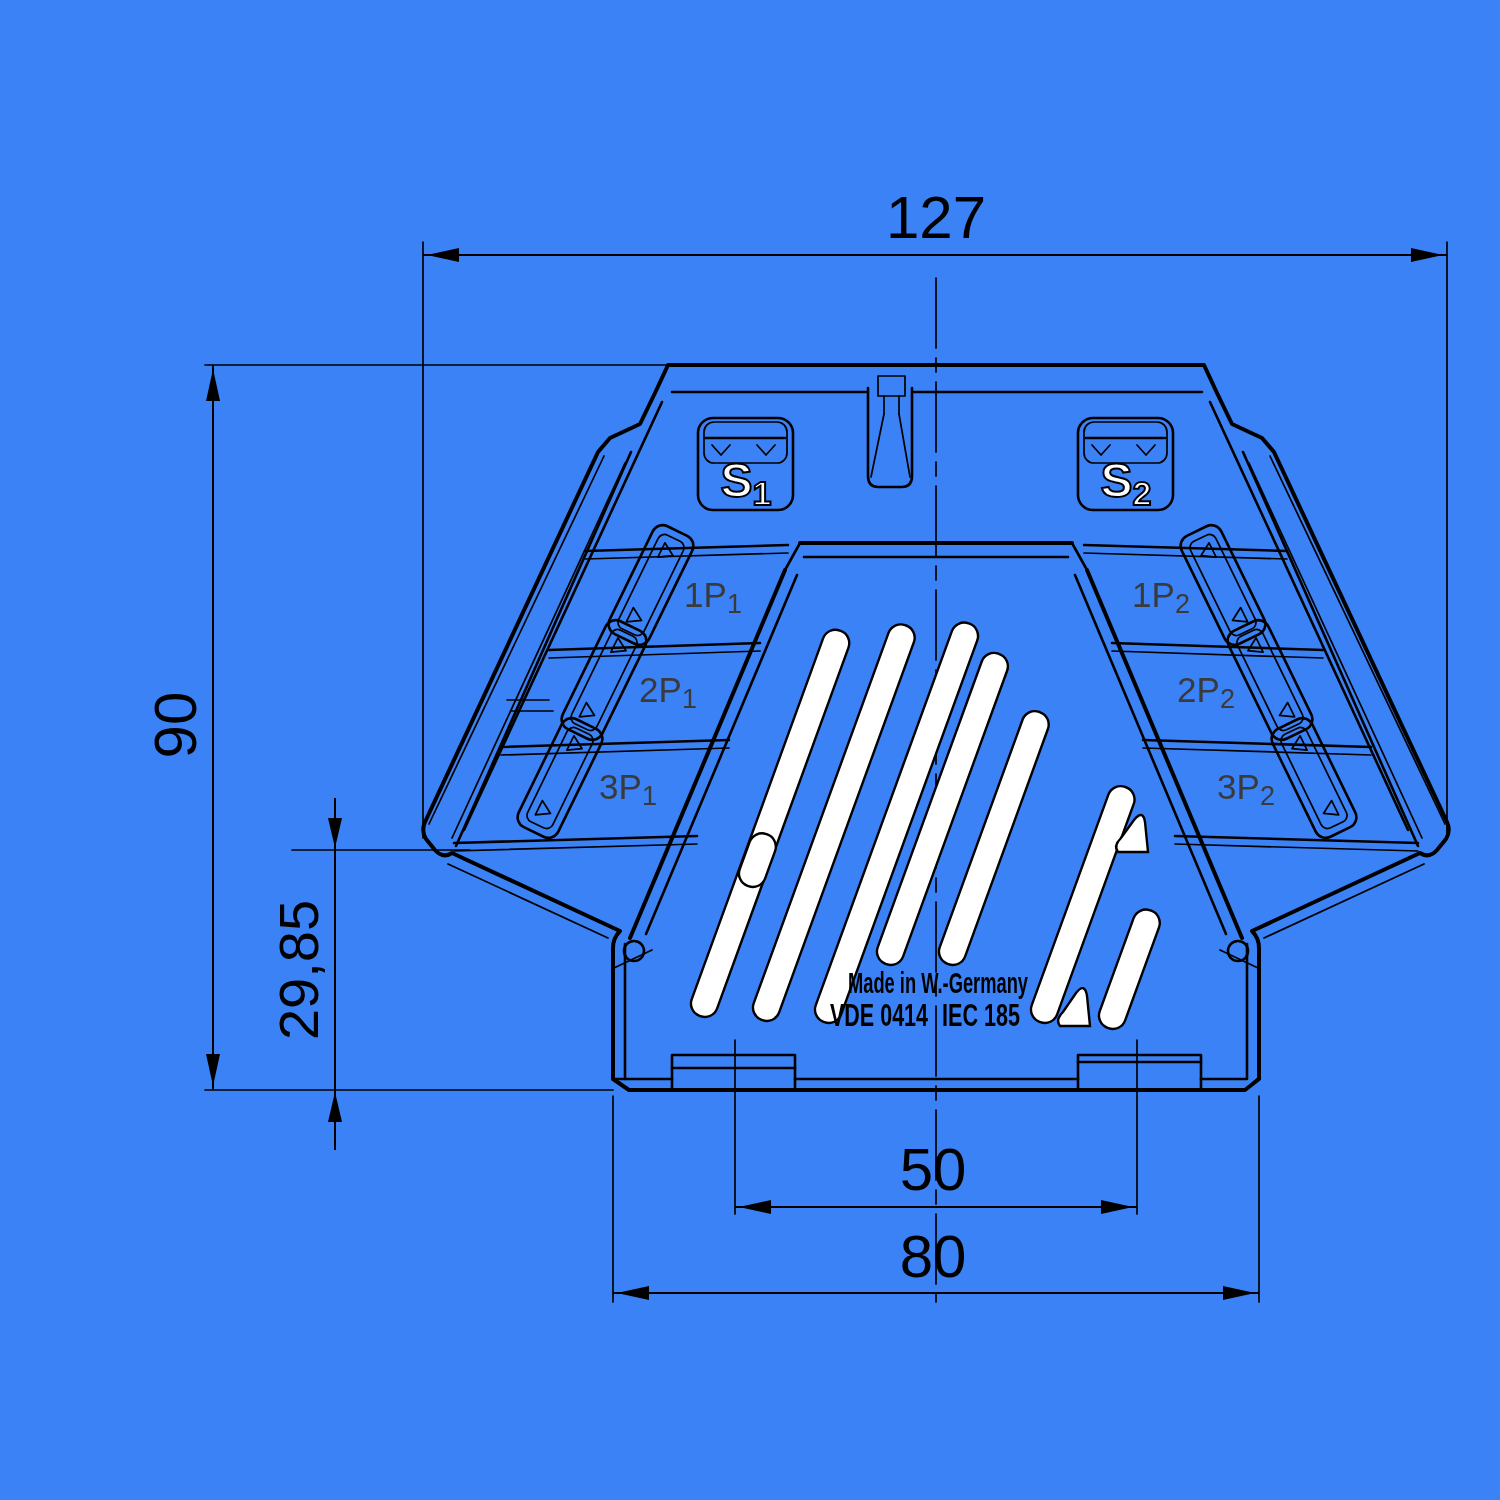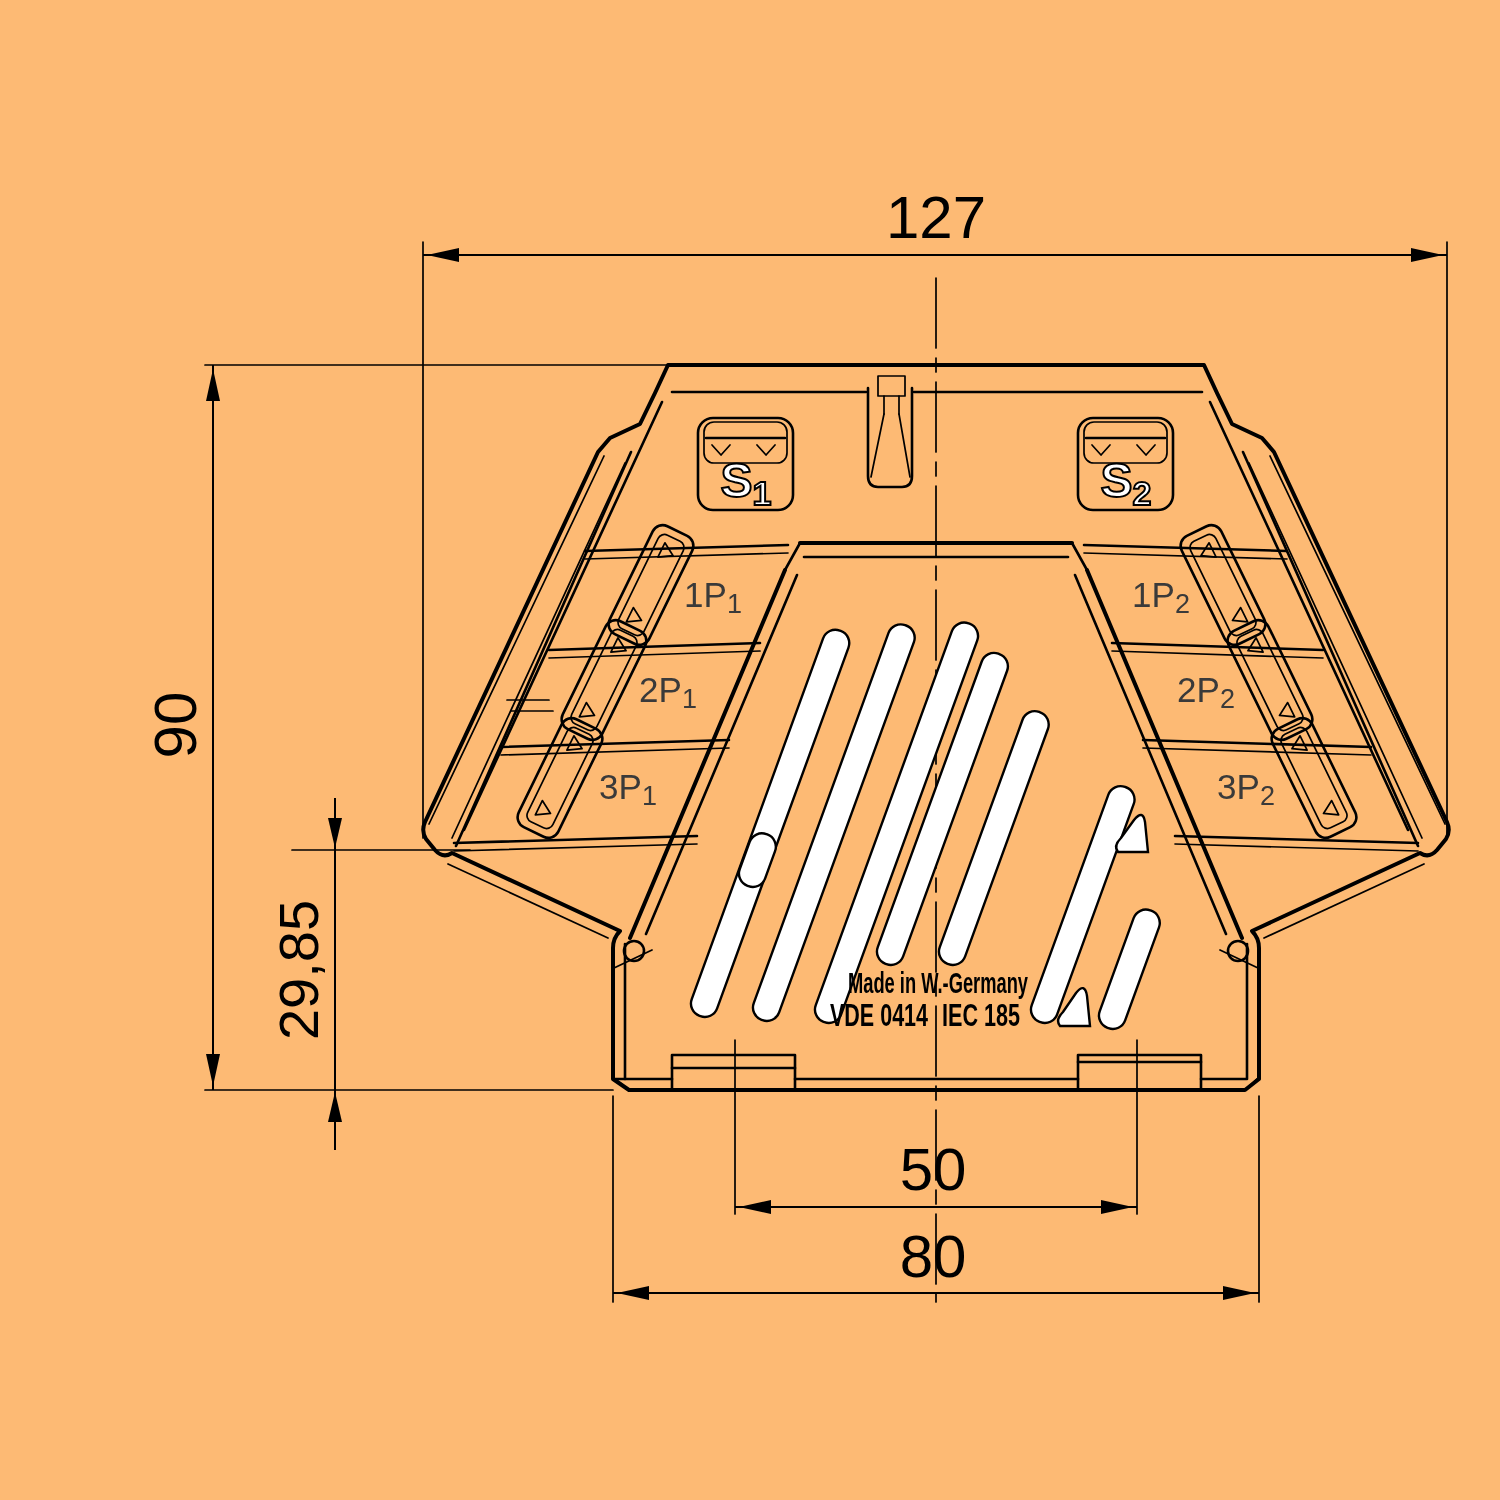--- a/index.html
+++ b/index.html
@@ -1,16 +1,16 @@
 <!DOCTYPE html>
 <html><head>
 <meta charset="utf-8">
 <style>
   html,body{margin:0;padding:0;background:#ffffff;}
-  .stage{width:1500px;height:1500px;position:relative;background:#fdba74;overflow:hidden;}
+  .stage{width:1500px;height:1500px;position:relative;background:#3b82f6;overflow:hidden;}
   svg{display:block;}
   
   .ol{fill:none;stroke:#000;stroke-width:4;stroke-linejoin:round;stroke-linecap:round;}
   .mid{fill:none;stroke:#000;stroke-width:2.6;stroke-linejoin:round;stroke-linecap:round;}
   .thin{fill:none;stroke:#000;stroke-width:1.7;stroke-linejoin:round;stroke-linecap:round;}
   .dim{fill:none;stroke:#000;stroke-width:2;}
   .arr{fill:#000;stroke:none;}
   .slotfill{fill:#ffffff;stroke:#000;stroke-width:2.4;}
   .dimtxt{font-family:"Liberation Sans","DejaVu Sans",sans-serif;font-size:60px;fill:#000;}
   .dimtxt2{font-family:"Liberation Sans","DejaVu Sans",sans-serif;font-size:56px;fill:#000;}

